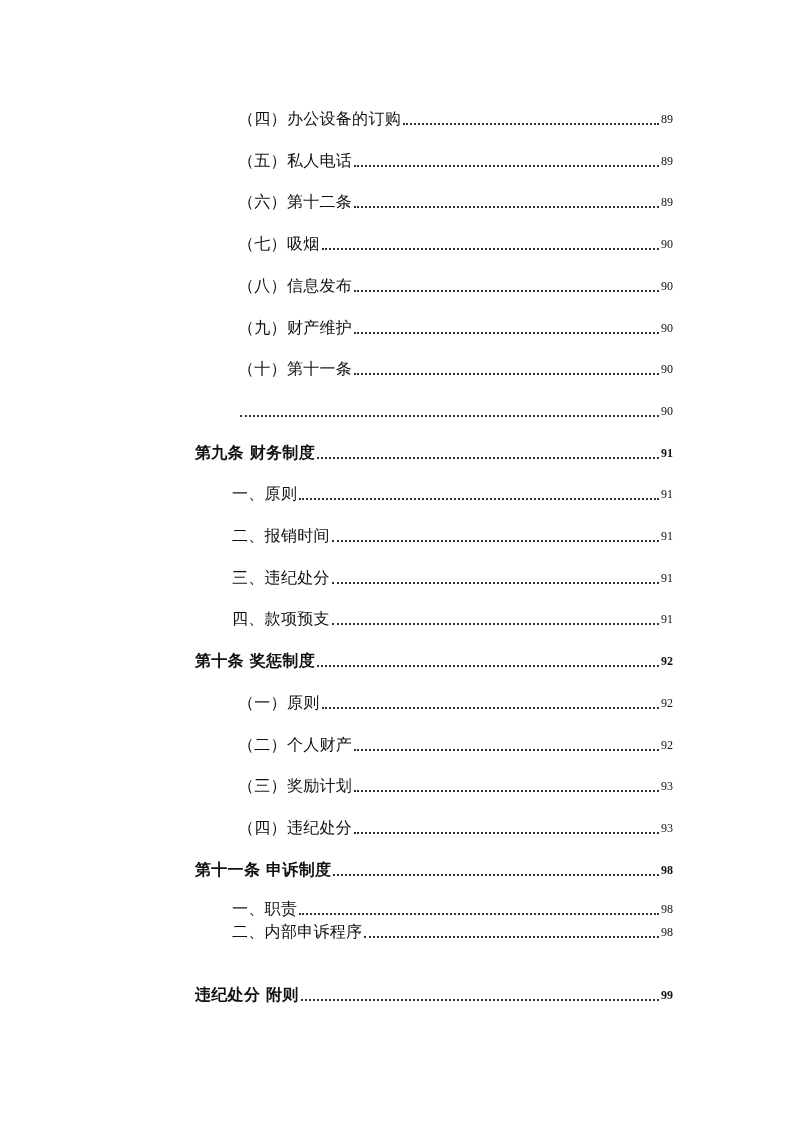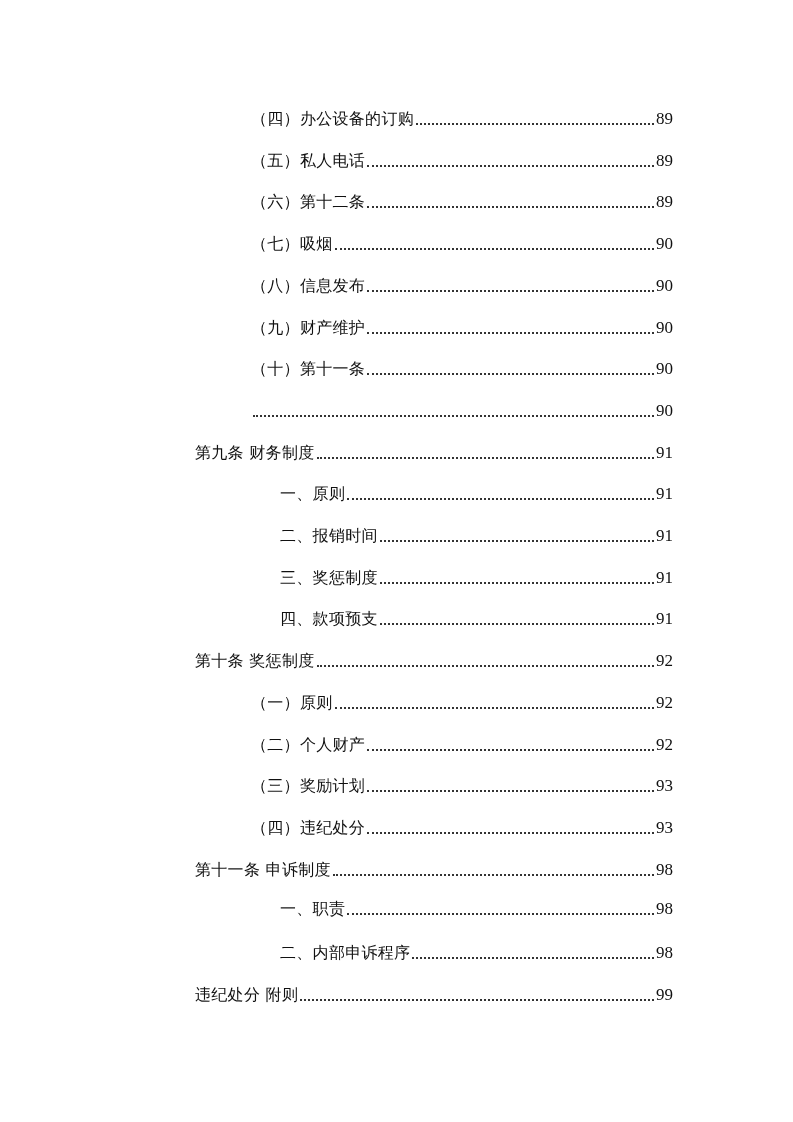--- a/index.html
+++ b/index.html
@@ -8,31 +8,31 @@
     position: absolute; left: 0; top: 0; width: 793px; height: 1122px;
     background: #ffffff;
     font-family: "DejaVu Serif", "Liberation Serif", serif;
     color: #111111;
   }
   .toc { position: absolute; left: 0; top: 104px; width: 793px; }
   .toc-row {
     position: absolute; height: 26px; display: flex; align-items: flex-end;
     font-size: 16px; line-height: 22px; right: 120px;
   }
-  .toc-row.level-1 { left: 195px; }
-  .toc-row.level-2 { left: 232px; margin-left: 48px; }
-  .toc-row.level-3 { left: 251px; }
+  .toc-row.level-1 { left: 195px; font-weight: bold; }
+  .toc-row.level-2 { left: 232px; }
+  .toc-row.level-3 { left: 238px; }
   .toc-title { white-space: nowrap; flex: 0 0 auto; letter-spacing: 0.3px; }
   .toc-leader {
     flex: 1 1 auto; margin: 0 2px 5px 2px; height: 0;
     border-bottom: 2px dotted #333333;
   }
   .toc-page {
     flex: 0 0 auto; white-space: nowrap;
-    font-family: "Liberation Serif", "DejaVu Serif", serif; font-size: 17px;
+    font-family: "Liberation Serif", "DejaVu Serif", serif; font-size: 12px;
   }
 </style>
 </head>
 <body>
 
 <div class="page">
   <div class="toc">
 
     <div class="toc-row level-3" style="top:0px">
       <span class="toc-title">（四）办公设备的订购</span>
@@ -82,21 +82,21 @@
       <span class="toc-title">一、原则</span>
       <span class="toc-leader"></span>
       <span class="toc-page">91</span>
     </div>
     <div class="toc-row level-2" style="top:417px">
       <span class="toc-title">二、报销时间</span>
       <span class="toc-leader"></span>
       <span class="toc-page">91</span>
     </div>
     <div class="toc-row level-2" style="top:458.7px">
-      <span class="toc-title">三、奖惩制度</span>
+      <span class="toc-title">三、违纪处分</span>
       <span class="toc-leader"></span>
       <span class="toc-page">91</span>
     </div>
     <div class="toc-row level-2" style="top:500.4px">
       <span class="toc-title">四、款项预支</span>
       <span class="toc-leader"></span>
       <span class="toc-page">91</span>
     </div>
     <div class="toc-row level-1" style="top:542.1px">
       <span class="toc-title">第十条  奖惩制度</span>
@@ -126,21 +126,21 @@
     <div class="toc-row level-1" style="top:750.6px">
       <span class="toc-title">第十一条  申诉制度</span>
       <span class="toc-leader"></span>
       <span class="toc-page">98</span>
     </div>
     <div class="toc-row level-2" style="top:790px">
       <span class="toc-title">一、职责</span>
       <span class="toc-leader"></span>
       <span class="toc-page">98</span>
     </div>
-    <div class="toc-row level-2" style="top:834px">
+    <div class="toc-row level-2" style="top:813px">
       <span class="toc-title">二、内部申诉程序</span>
       <span class="toc-leader"></span>
       <span class="toc-page">98</span>
     </div>
     <div class="toc-row level-1" style="top:875.7px">
       <span class="toc-title">违纪处分  附则</span>
       <span class="toc-leader"></span>
       <span class="toc-page">99</span>
     </div>
 

